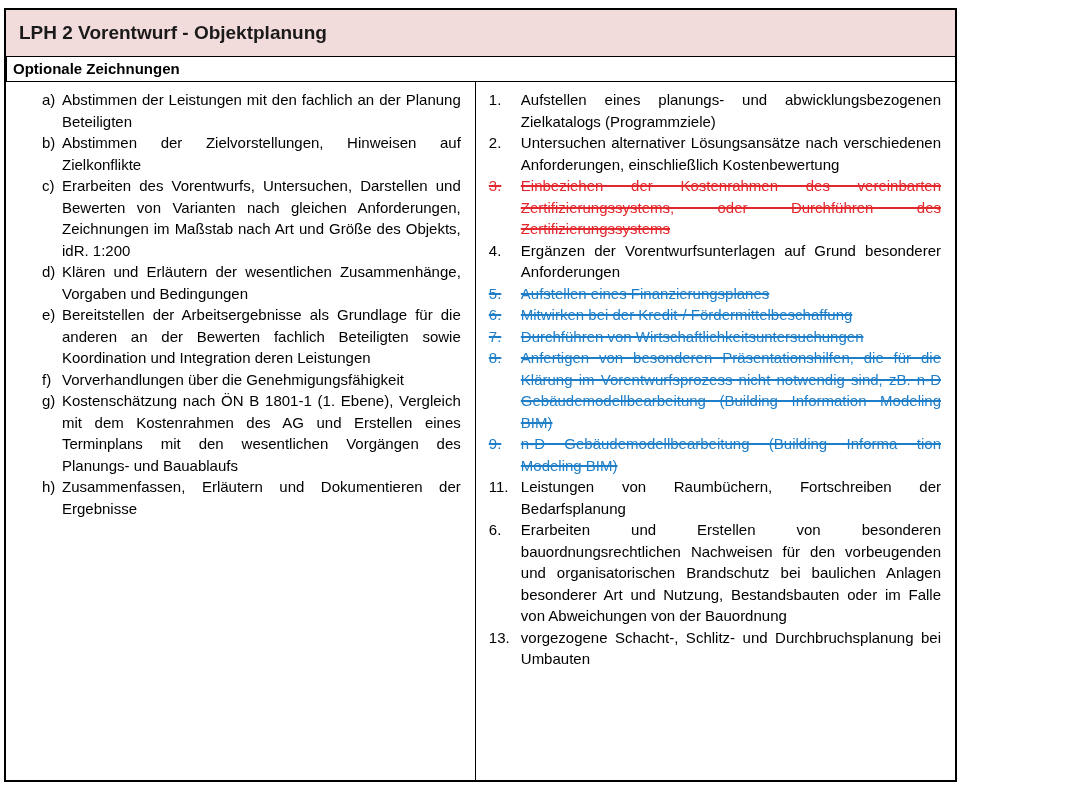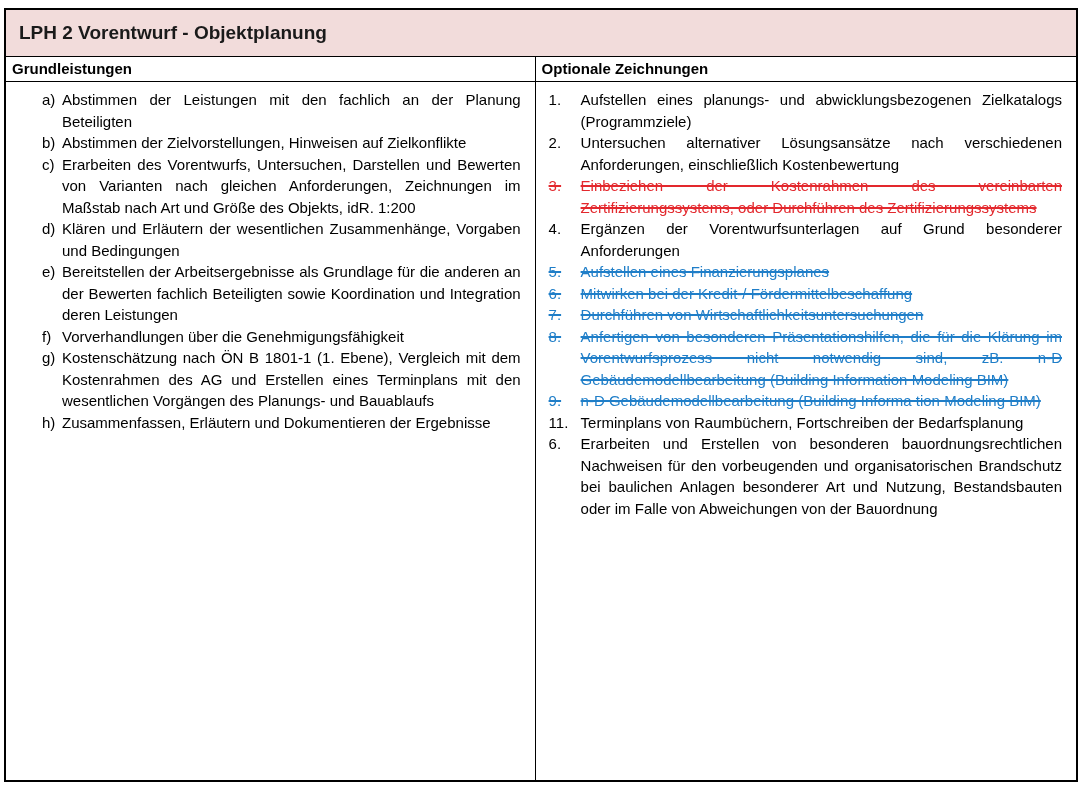--- a/index.html
+++ b/index.html
@@ -6,21 +6,21 @@
     margin: 0;
     padding: 0;
     background: #ffffff;
     font-family: "Liberation Sans", "DejaVu Sans", sans-serif;
     color: #000000;
   }
   .page {
     position: absolute;
     left: 4px;
     top: 8px;
-    width: 1074px;
+    width: 953px;
     height: 774px;
     border: 2px solid #000000;
     background: #ffffff;
     box-sizing: border-box;
     display: flex;
     flex-direction: column;
   }
   .title-row {
     background: #f2dcdb;
     border-bottom: 1px solid #000000;
@@ -109,21 +109,20 @@
   }
 </style>
 </head>
 <body>
 
 <div class="page">
   <div class="title-row" style="background: rgb(242, 220, 219);">
     <h1>LPH 2 Vorentwurf - Objektplanung</h1>
   </div>
   <div class="header-row">
-    <div class="header-cell left">Grundleistungen</div>
     <div class="header-cell right">Optionale Zeichnungen</div>
   </div>
   <div class="body-row">
     <div class="body-cell left">
       <ul class="service-list" id="list-left">
           <li class="item">
             <span class="marker">a)</span>
             <span class="text">Abstimmen der Leistungen mit den fachlich an der Planung Beteiligten</span>
           </li>
           <li class="item">
@@ -189,22 +188,26 @@
           <li class="item struck-blue">
             <span class="marker">8.</span>
             <span class="text">Anfertigen von besonderen Präsentationshilfen, die für die Klärung im Vorentwurfsprozess nicht notwendig sind, zB. n-D Gebäudemodellbearbeitung (Building Information Modeling BIM)</span>
           </li>
           <li class="item struck-blue">
             <span class="marker">9.</span>
             <span class="text">n-D Gebäudemodellbearbeitung (Building Informa tion Modeling BIM)</span>
           </li>
           <li class="item">
             <span class="marker">11.</span>
-            <span class="text">Terminplans von Raumbüchern, Fortschreiben der Bedarfsplanung</span>
+            <span class="text">Leistungen von Raumbüchern, Fortschreiben der Bedarfsplanung</span>
           </li>
           <li class="item">
             <span class="marker">6.</span>
             <span class="text">Erarbeiten und Erstellen von besonderen bauordnungsrechtlichen Nachweisen für den vorbeugenden und organisatorischen Brandschutz bei baulichen Anlagen besonderer Art und Nutzung, Bestandsbauten oder im Falle von Abweichungen von der Bauordnung</span>
+          </li>
+          <li class="item">
+            <span class="marker">13.</span>
+            <span class="text">vorgezogene Schacht-, Schlitz- und Durchbruchsplanung bei Umbauten</span>
           </li>
         </ul>
     </div>
   </div>
 </div>
 
 </body></html>

